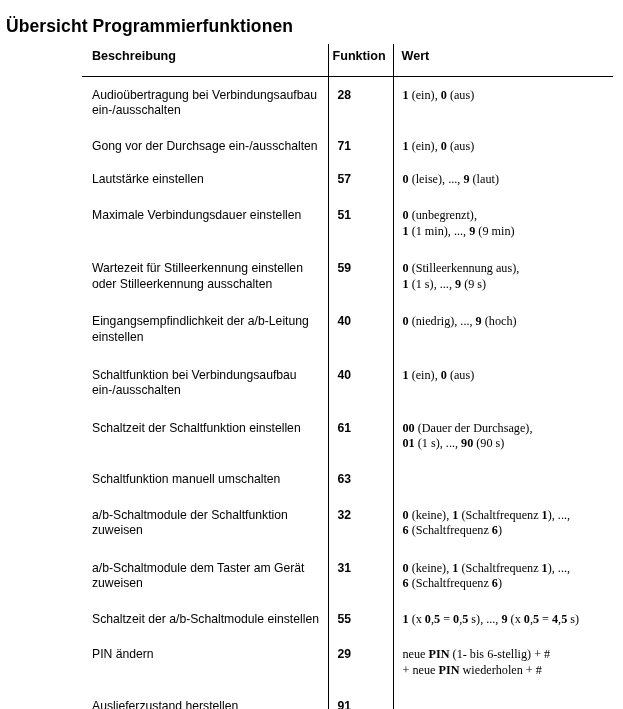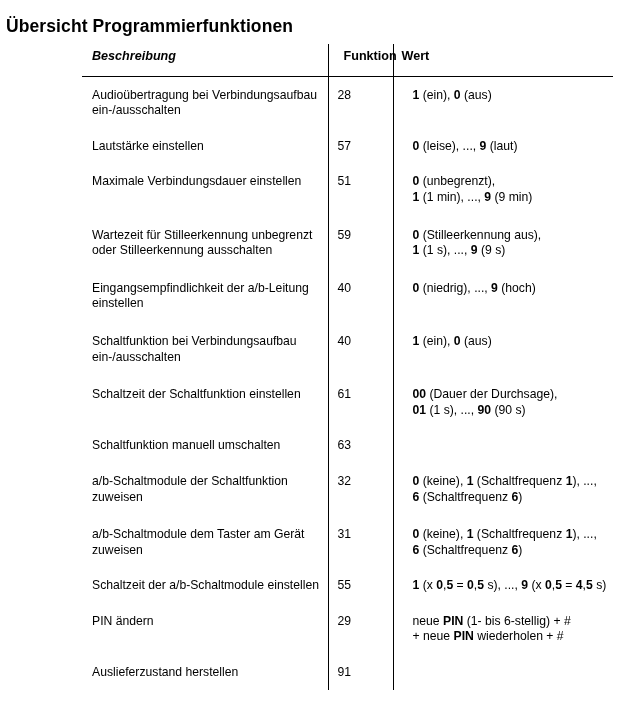--- a/index.html
+++ b/index.html
@@ -56,41 +56,42 @@
 
   
   thead th {
     font-weight: bold;
     font-size: 12.6px;
     text-align: left;
     vertical-align: top;
     padding: 5px 8px 11px 8px;
     border-bottom: 1.6px solid #000;
   }
-  thead th.col-desc { padding-left: 10px; font-style: italic; }
-  thead th.col-fn   { border-left: 1.3px solid #000; padding-left: 15px; }
+  thead th.col-desc { padding-left: 10px; }
+  thead th.col-fn   { border-left: 1.3px solid #000; padding-left: 4px; }
   thead th.col-val  { border-left: 1.3px solid #000; }
 
   
   tbody td {
     vertical-align: top;
     padding: 9px 8px 9px 8px;
     border: none;
     margin-top: 36px;
   }
   tbody td.col-desc { padding-left: 10px; padding-right: 6px; }
   tbody td.col-fn {
     border-left: 1.3px solid #000;
     padding-left: 9px;
-    font-weight: normal;
+    font-weight: bold;
     white-space: nowrap;
   }
   tbody td.col-val {
     border-left: 1.3px solid #000;
-    padding-left: 19px;
+    padding-left: 9px;
+    font-family: Liberation Serif, serif;
   }
 
   tbody tr.tall td { padding-top: 11px; padding-bottom: 11px; }
 
   .val-line { white-space: nowrap; }
   .b { font-weight: bold; }
 
   .desc-line { display: block; }
 </style>
 </head>
@@ -120,40 +121,49 @@
               <span class="desc-line">Audioübertragung bei Verbindungsaufbau</span>
               <span class="desc-line">ein-/ausschalten</span>
             </td>
             <td class="col-fn">28</td>
             <td class="col-val">
               <div><span class="val-line"><span class="b">1</span> (ein), <span class="b">0</span> (aus)</span></div>
             </td>
           </tr>
           <tr>
             <td class="col-desc">
+              <span class="desc-line">Gong vor der Durchsage ein-/ausschalten</span>
+            </td>
+            <td class="col-fn">71</td>
+            <td class="col-val">
+              <div><span class="val-line"><span class="b">1</span> (ein), <span class="b">0</span> (aus)</span></div>
+            </td>
+          </tr>
+          <tr>
+            <td class="col-desc">
               <span class="desc-line">Lautstärke einstellen</span>
             </td>
             <td class="col-fn">57</td>
             <td class="col-val">
               <div><span class="val-line"><span class="b">0</span> (leise), ..., <span class="b">9</span> (laut)</span></div>
             </td>
           </tr>
           <tr class="tall">
             <td class="col-desc">
               <span class="desc-line">Maximale Verbindungsdauer einstellen</span>
             </td>
             <td class="col-fn">51</td>
             <td class="col-val">
               <div><span class="val-line"><span class="b">0</span> (unbegrenzt),</span></div>
               <div><span class="val-line"><span class="b">1</span> (1 min), ..., <span class="b">9</span> (9 min)</span></div>
             </td>
           </tr>
           <tr class="tall">
             <td class="col-desc">
-              <span class="desc-line">Wartezeit für Stilleerkennung unbegrenzt</span>
+              <span class="desc-line">Wartezeit für Stilleerkennung einstellen</span>
               <span class="desc-line">oder Stilleerkennung ausschalten</span>
             </td>
             <td class="col-fn">59</td>
             <td class="col-val">
               <div><span class="val-line"><span class="b">0</span> (Stilleerkennung aus),</span></div>
               <div><span class="val-line"><span class="b">1</span> (1 s), ..., <span class="b">9</span> (9 s)</span></div>
             </td>
           </tr>
           <tr class="tall">
             <td class="col-desc">

